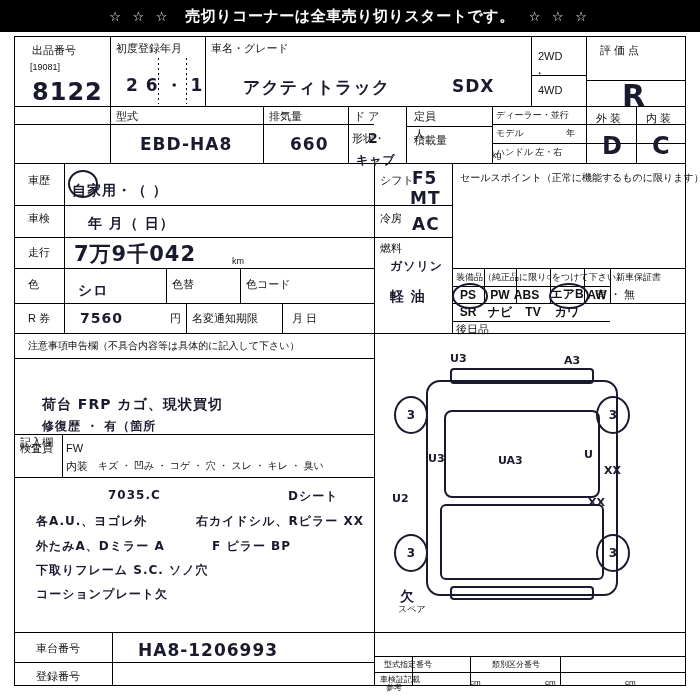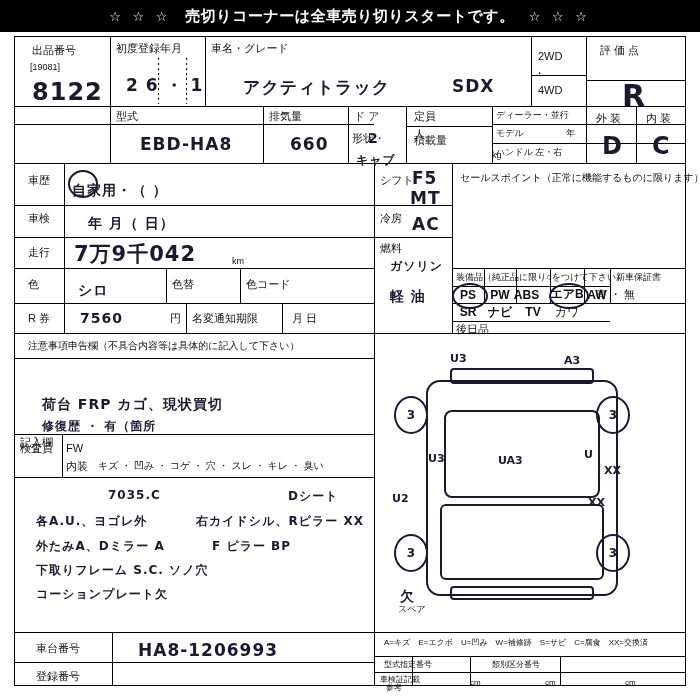--- a/index.html
+++ b/index.html
@@ -186,21 +186,21 @@
   <div class="lbl" style="left:596px;top:288px;">有 ・ 無</div>
 
   <div class="cellc" style="left:452px;top:286px;width:32px;height:17px;font-size:12px;font-weight:bold;">PS</div>
   <div class="cellc" style="left:484px;top:286px;width:32px;height:17px;font-size:12px;font-weight:bold;">PW</div>
   <div class="cellc" style="left:516px;top:286px;width:21px;height:17px;font-size:12px;font-weight:bold;">ABS</div>
   <div class="cellc" style="left:550px;top:286px;width:34px;height:17px;font-size:12px;font-weight:bold;">エアB</div>
   <div class="cellc" style="left:584px;top:286px;width:26px;height:17px;font-size:12px;font-weight:bold;">AW</div>
   <div class="cellc" style="left:452px;top:303px;width:32px;height:18px;font-size:12px;font-weight:bold;">SR</div>
   <div class="cellc" style="left:484px;top:303px;width:32px;height:18px;font-size:12px;font-weight:bold;">ナビ</div>
   <div class="cellc" style="left:516px;top:303px;width:34px;height:18px;font-size:12px;font-weight:bold;">TV</div>
-  <div class="cellc" style="left:550px;top:303px;width:34px;height:18px;font-size:12px;font-weight:normal;">カワ</div>
+  <div class="cellc" style="left:550px;top:303px;width:34px;height:18px;font-size:12px;font-weight:bold;">カワ</div>
   <div class="ln hl" style="left:452px;top:321px;width:158px;"></div>
   <div class="lbl" style="left:456px;top:323px;">後日品</div>
 
   <div class="ell" style="left:452px;top:283px;width:32px;height:22px;"></div>
   <div class="ell" style="left:549px;top:283px;width:36px;height:22px;"></div>
 
   <div class="ln hl" style="left:14px;top:358px;width:360px;"></div>
   <div class="ln vl" style="left:374px;top:333px;height:353px;"></div>
   <div class="lbl" style="left:28px;top:340px;font-size:10px;">注意事項申告欄（不具合内容等は具体的に記入して下さい）</div>
 
@@ -259,21 +259,20 @@
     <div class="lbl sm" style="left:10px;top:256px;">スペア</div>
   </div>
 
   <div class="ln hl" style="left:374px;top:632px;width:312px;"></div>
   <div class="ln hl" style="left:374px;top:656px;width:312px;"></div>
   <div class="ln hl" style="left:374px;top:672px;width:312px;"></div>
   <div class="ln vl" style="left:470px;top:656px;height:30px;"></div>
   <div class="ln vl" style="left:560px;top:656px;height:30px;"></div>
   <div class="ln vl" style="left:412px;top:656px;height:30px;"></div>
 
-  <div class="lbl xs" style="left:384px;top:638px;">A=キズ　E=エクボ　U=凹み　W=補修跡　S=サビ　C=腐食　XX=交換済</div>
   <div class="lbl xs" style="left:384px;top:660px;">型式指定番号</div>
   <div class="lbl xs" style="left:492px;top:660px;">類別区分番号</div>
   <div class="lbl xs" style="left:380px;top:675px;">車検証記載</div>
   <div class="lbl xs" style="left:386px;top:683px;">参考</div>
   <div class="lbl xs" style="left:470px;top:678px;">cm</div>
   <div class="lbl xs" style="left:545px;top:678px;">cm</div>
   <div class="lbl xs" style="left:625px;top:678px;">cm</div>
 
 </div>
 

